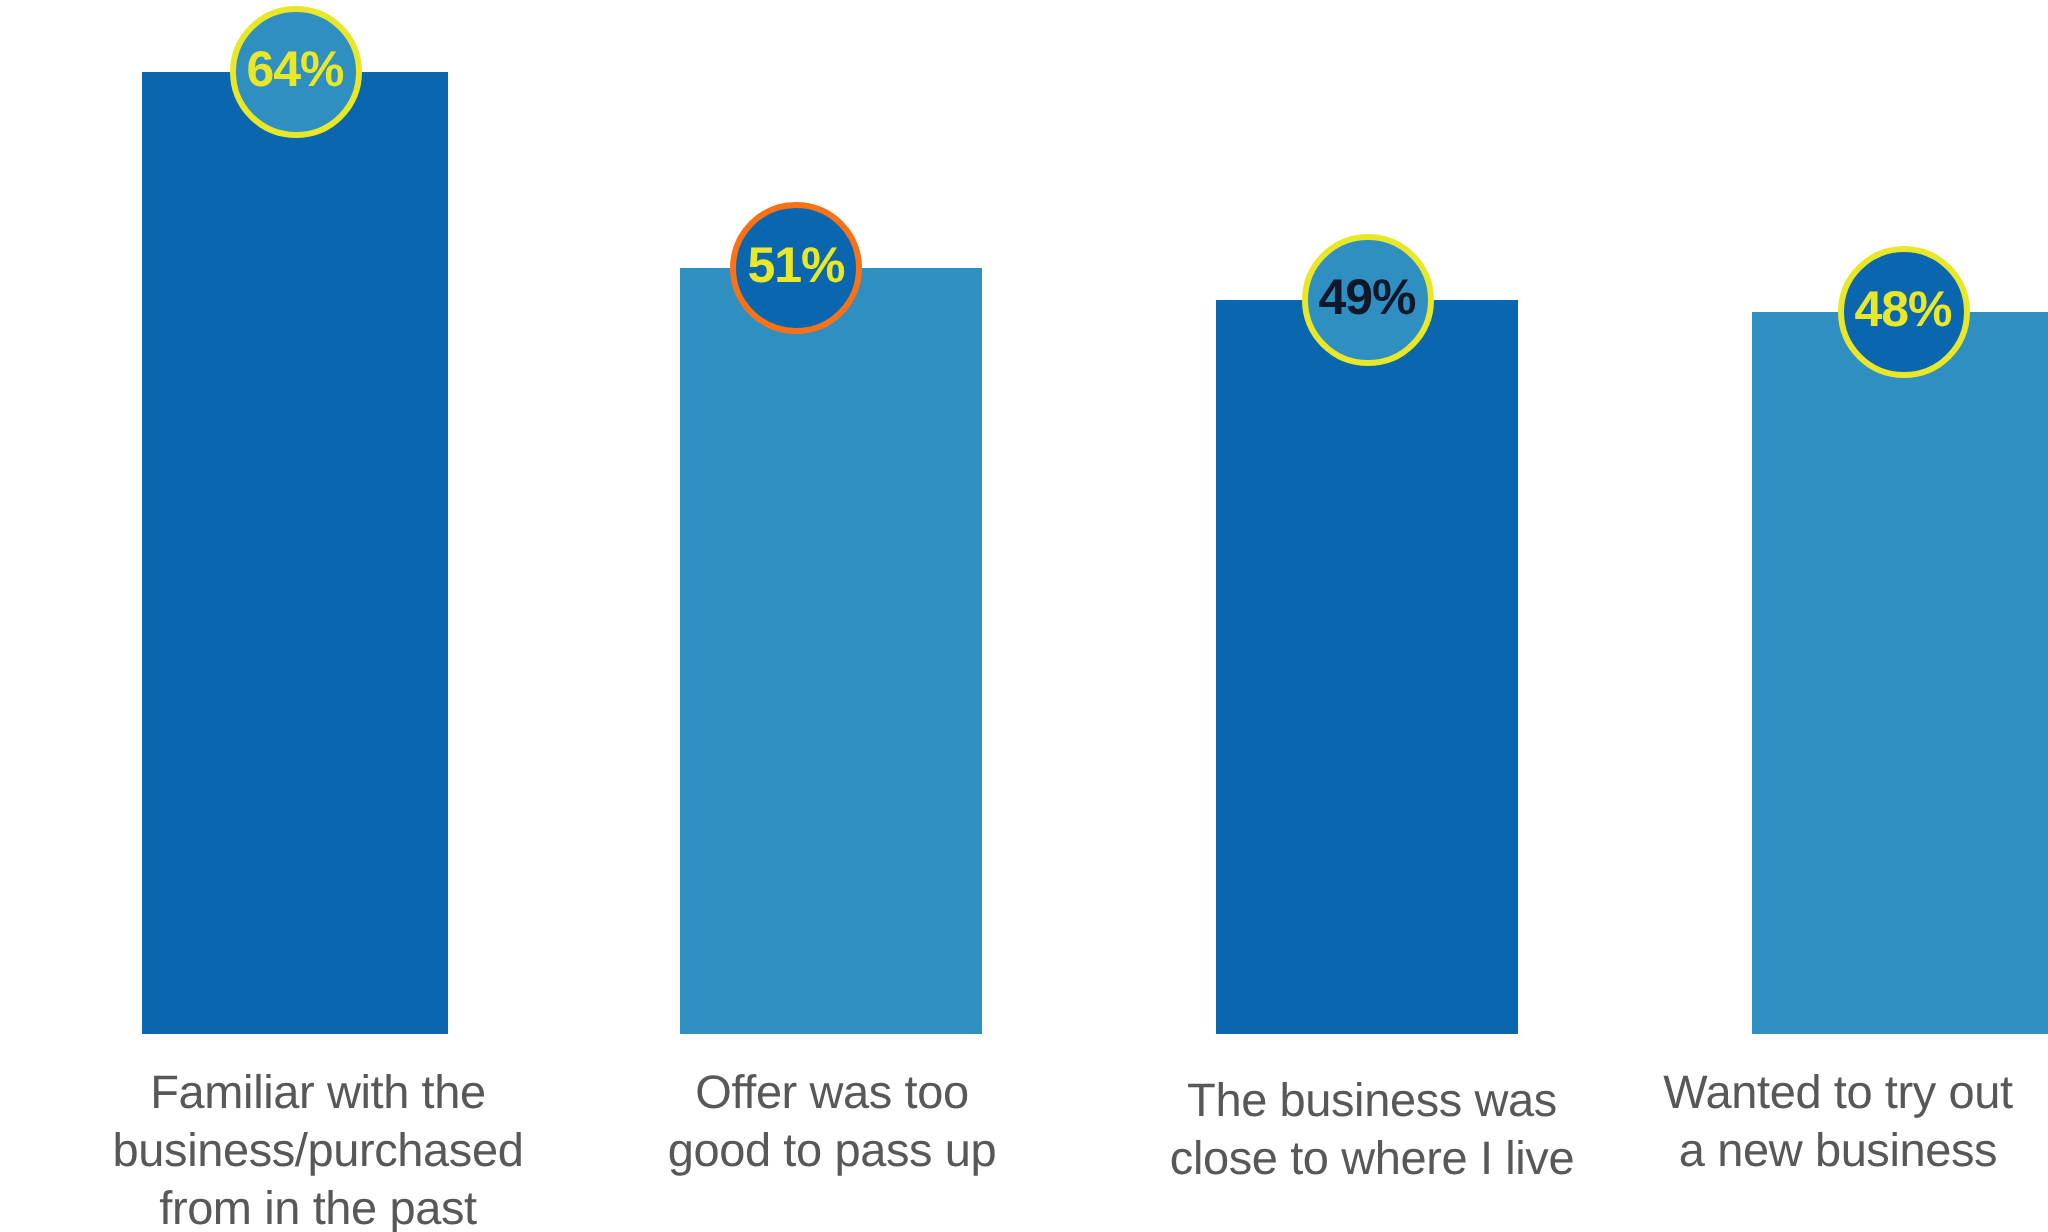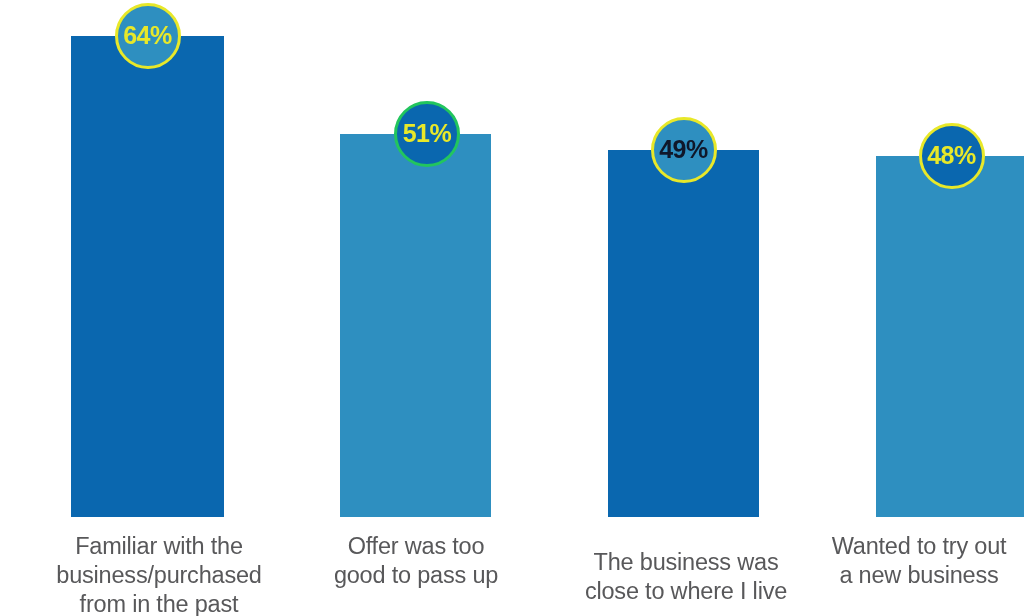--- a/index.html
+++ b/index.html
@@ -86,21 +86,21 @@
 
     <div class="bar-group" style="left:43px; width:153px;">
       <div class="bar-rect" style="top:36px; height:481px; background:#0A67AF;"></div>
       <div class="value-badge" style="left:43.5px; top:3px; background:#2E8FC0; border:3px solid #E8E829;">
         <span class="value-badge-label" style="color:#E8E829;">64%</span>
       </div>
     </div>
 
     <div class="bar-group" style="left:312px; width:151px;">
       <div class="bar-rect" style="top:134px; height:383px; background:#2E8FC0;"></div>
-      <div class="value-badge" style="left:54px; top:101px; background:#0A67AF; border:3px solid #22c55e;">
+      <div class="value-badge" style="left:25px; top:101px; background:#0A67AF; border:3px solid #f97316;">
         <span class="value-badge-label" style="color:#E8E829;">51%</span>
       </div>
     </div>
 
     <div class="bar-group" style="left:580px; width:151px;">
       <div class="bar-rect" style="top:150px; height:367px; background:#0A67AF;"></div>
       <div class="value-badge" style="left:42.5px; top:117px; background:#2E8FC0; border:3px solid #E8E829;">
         <span class="value-badge-label" style="color:#0f172a;">49%</span>
       </div>
     </div>
@@ -112,20 +112,20 @@
       </div>
     </div>
 
     <div class="category-label" style="left:0px; top:532px; width:262px;">Familiar with the
 business/purchased
 from in the past</div>
 
     <div class="category-label" style="left:276px; top:532px; width:224px;">Offer was too
 good to pass up</div>
 
-    <div class="category-label" style="left:540px; top:548px; width:236px;">The business was
+    <div class="category-label" style="left:540px; top:536px; width:236px;">The business was
 close to where I live</div>
 
     <div class="category-label" style="left:782px; top:532px; width:218px;">Wanted to try out
 a new business</div>
 
   </div>
 </div>
 
 </body></html>

